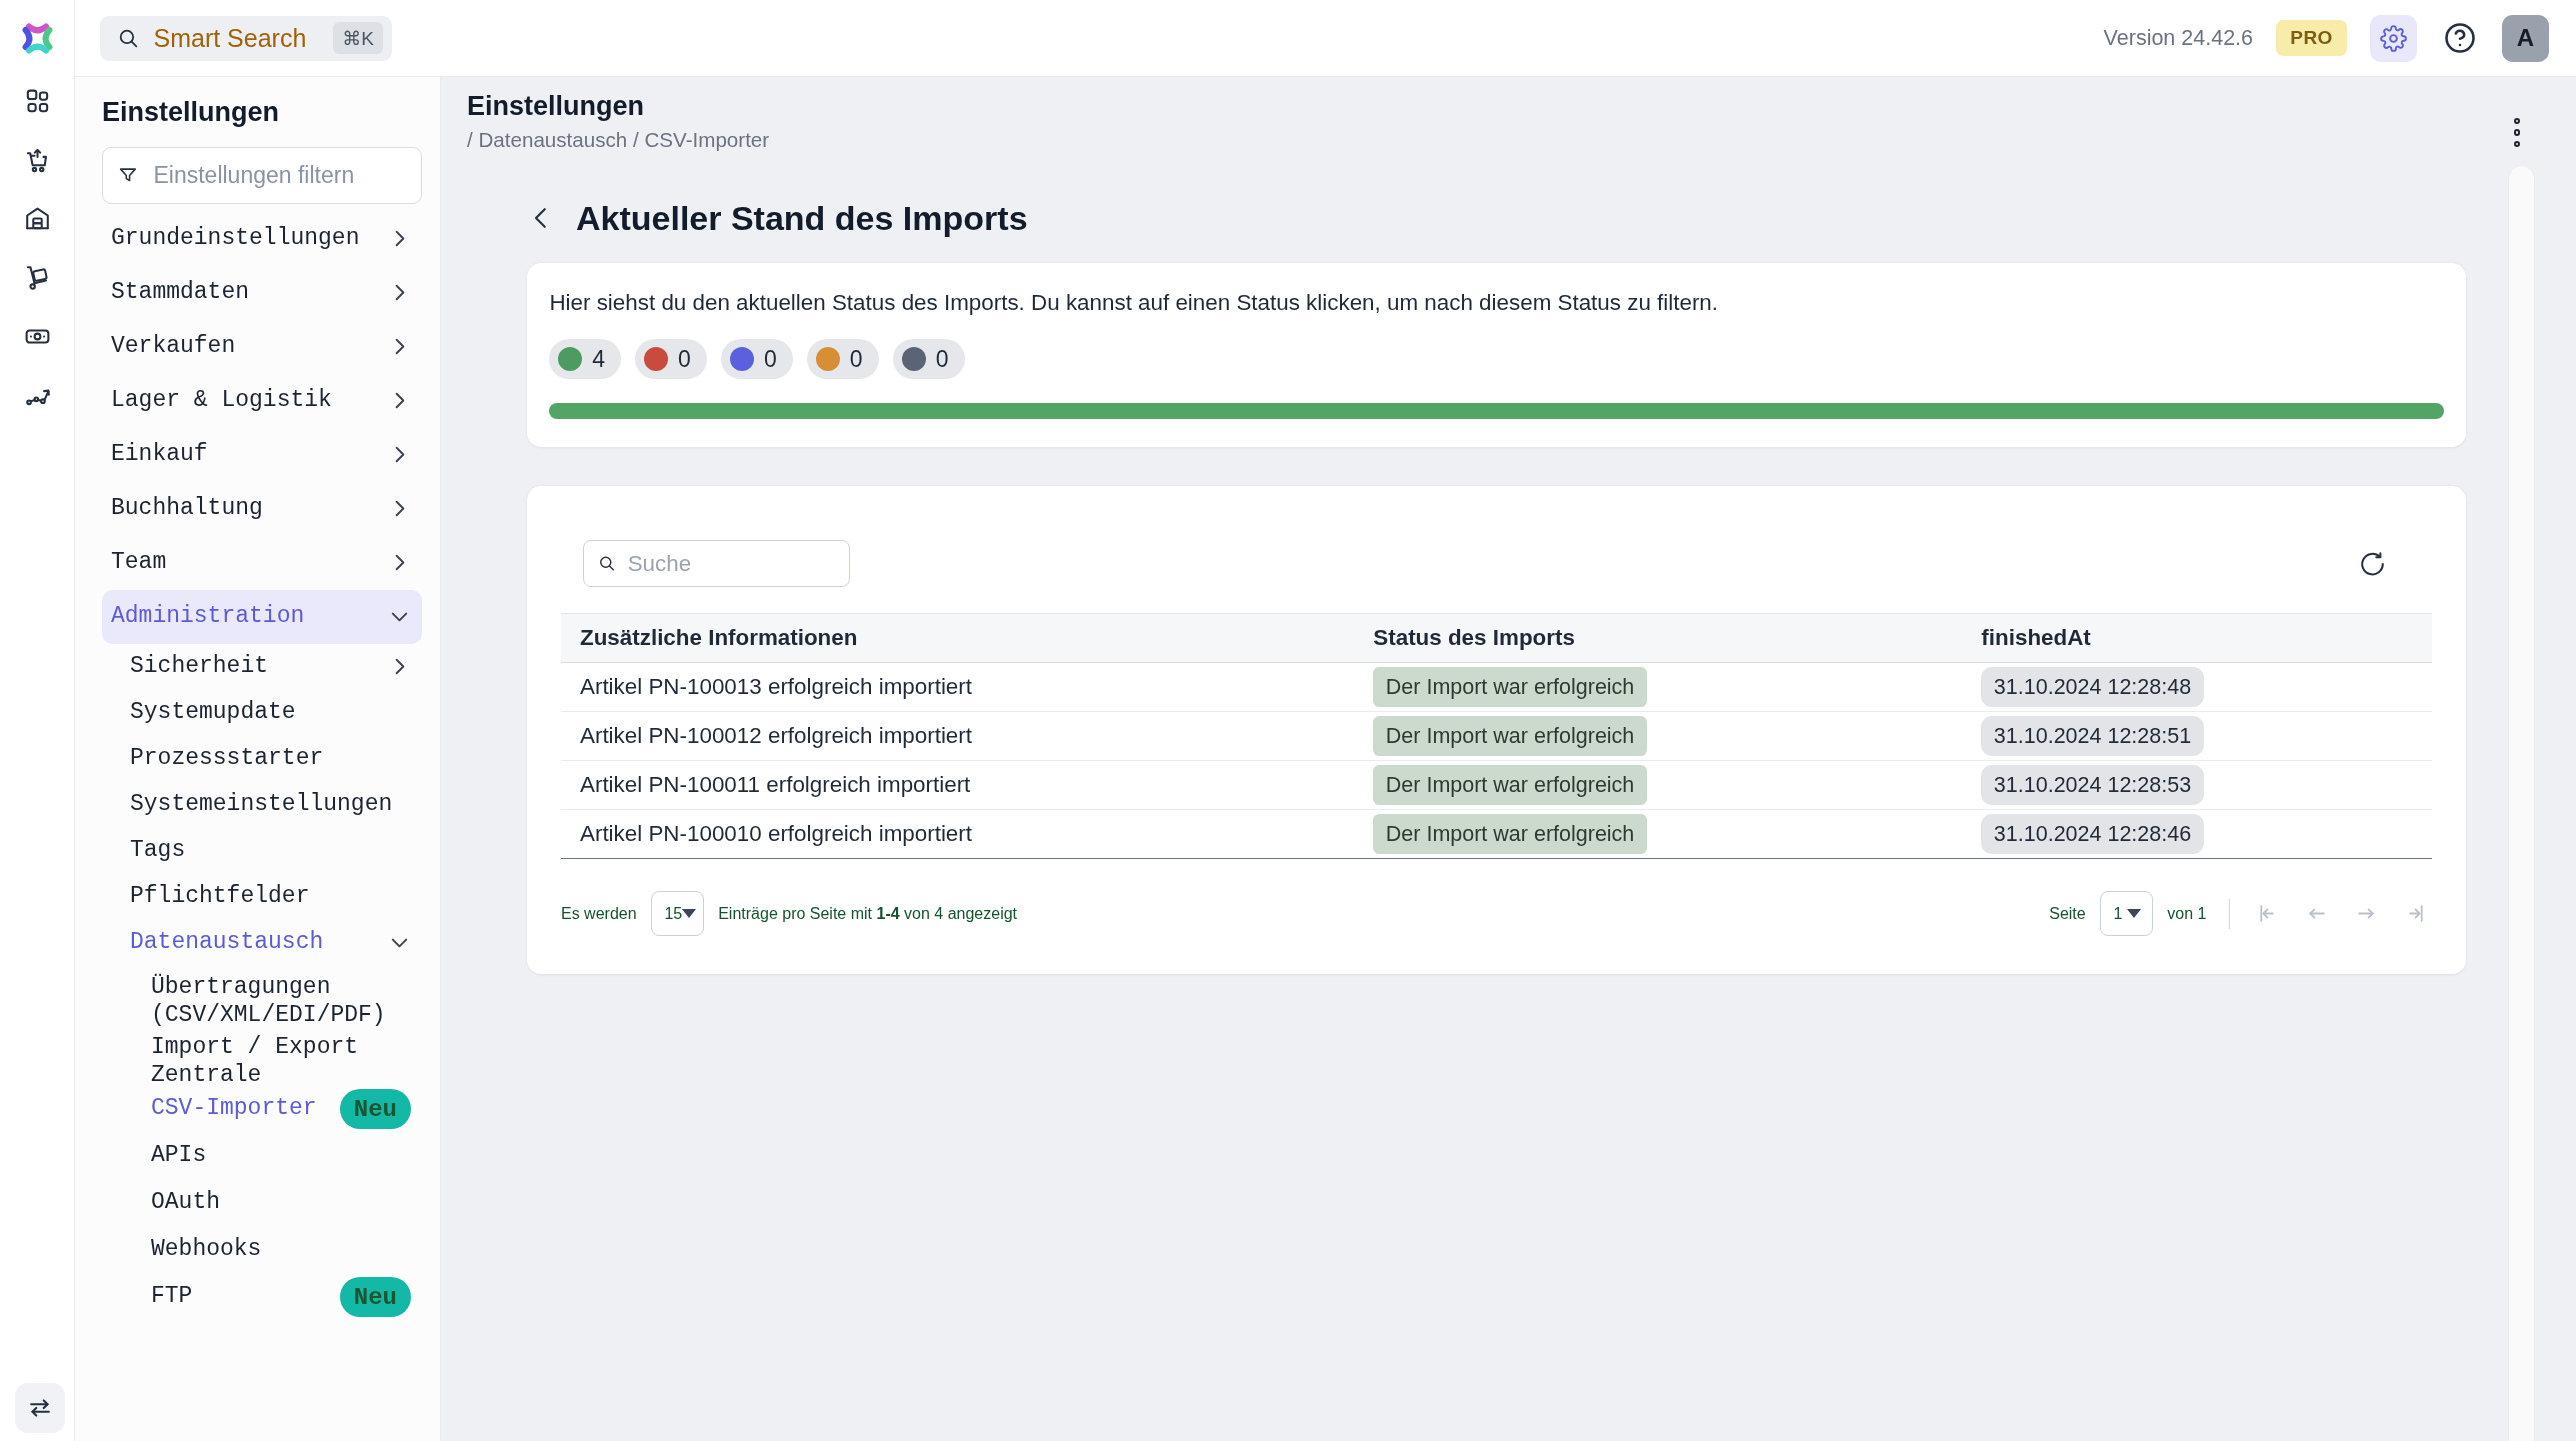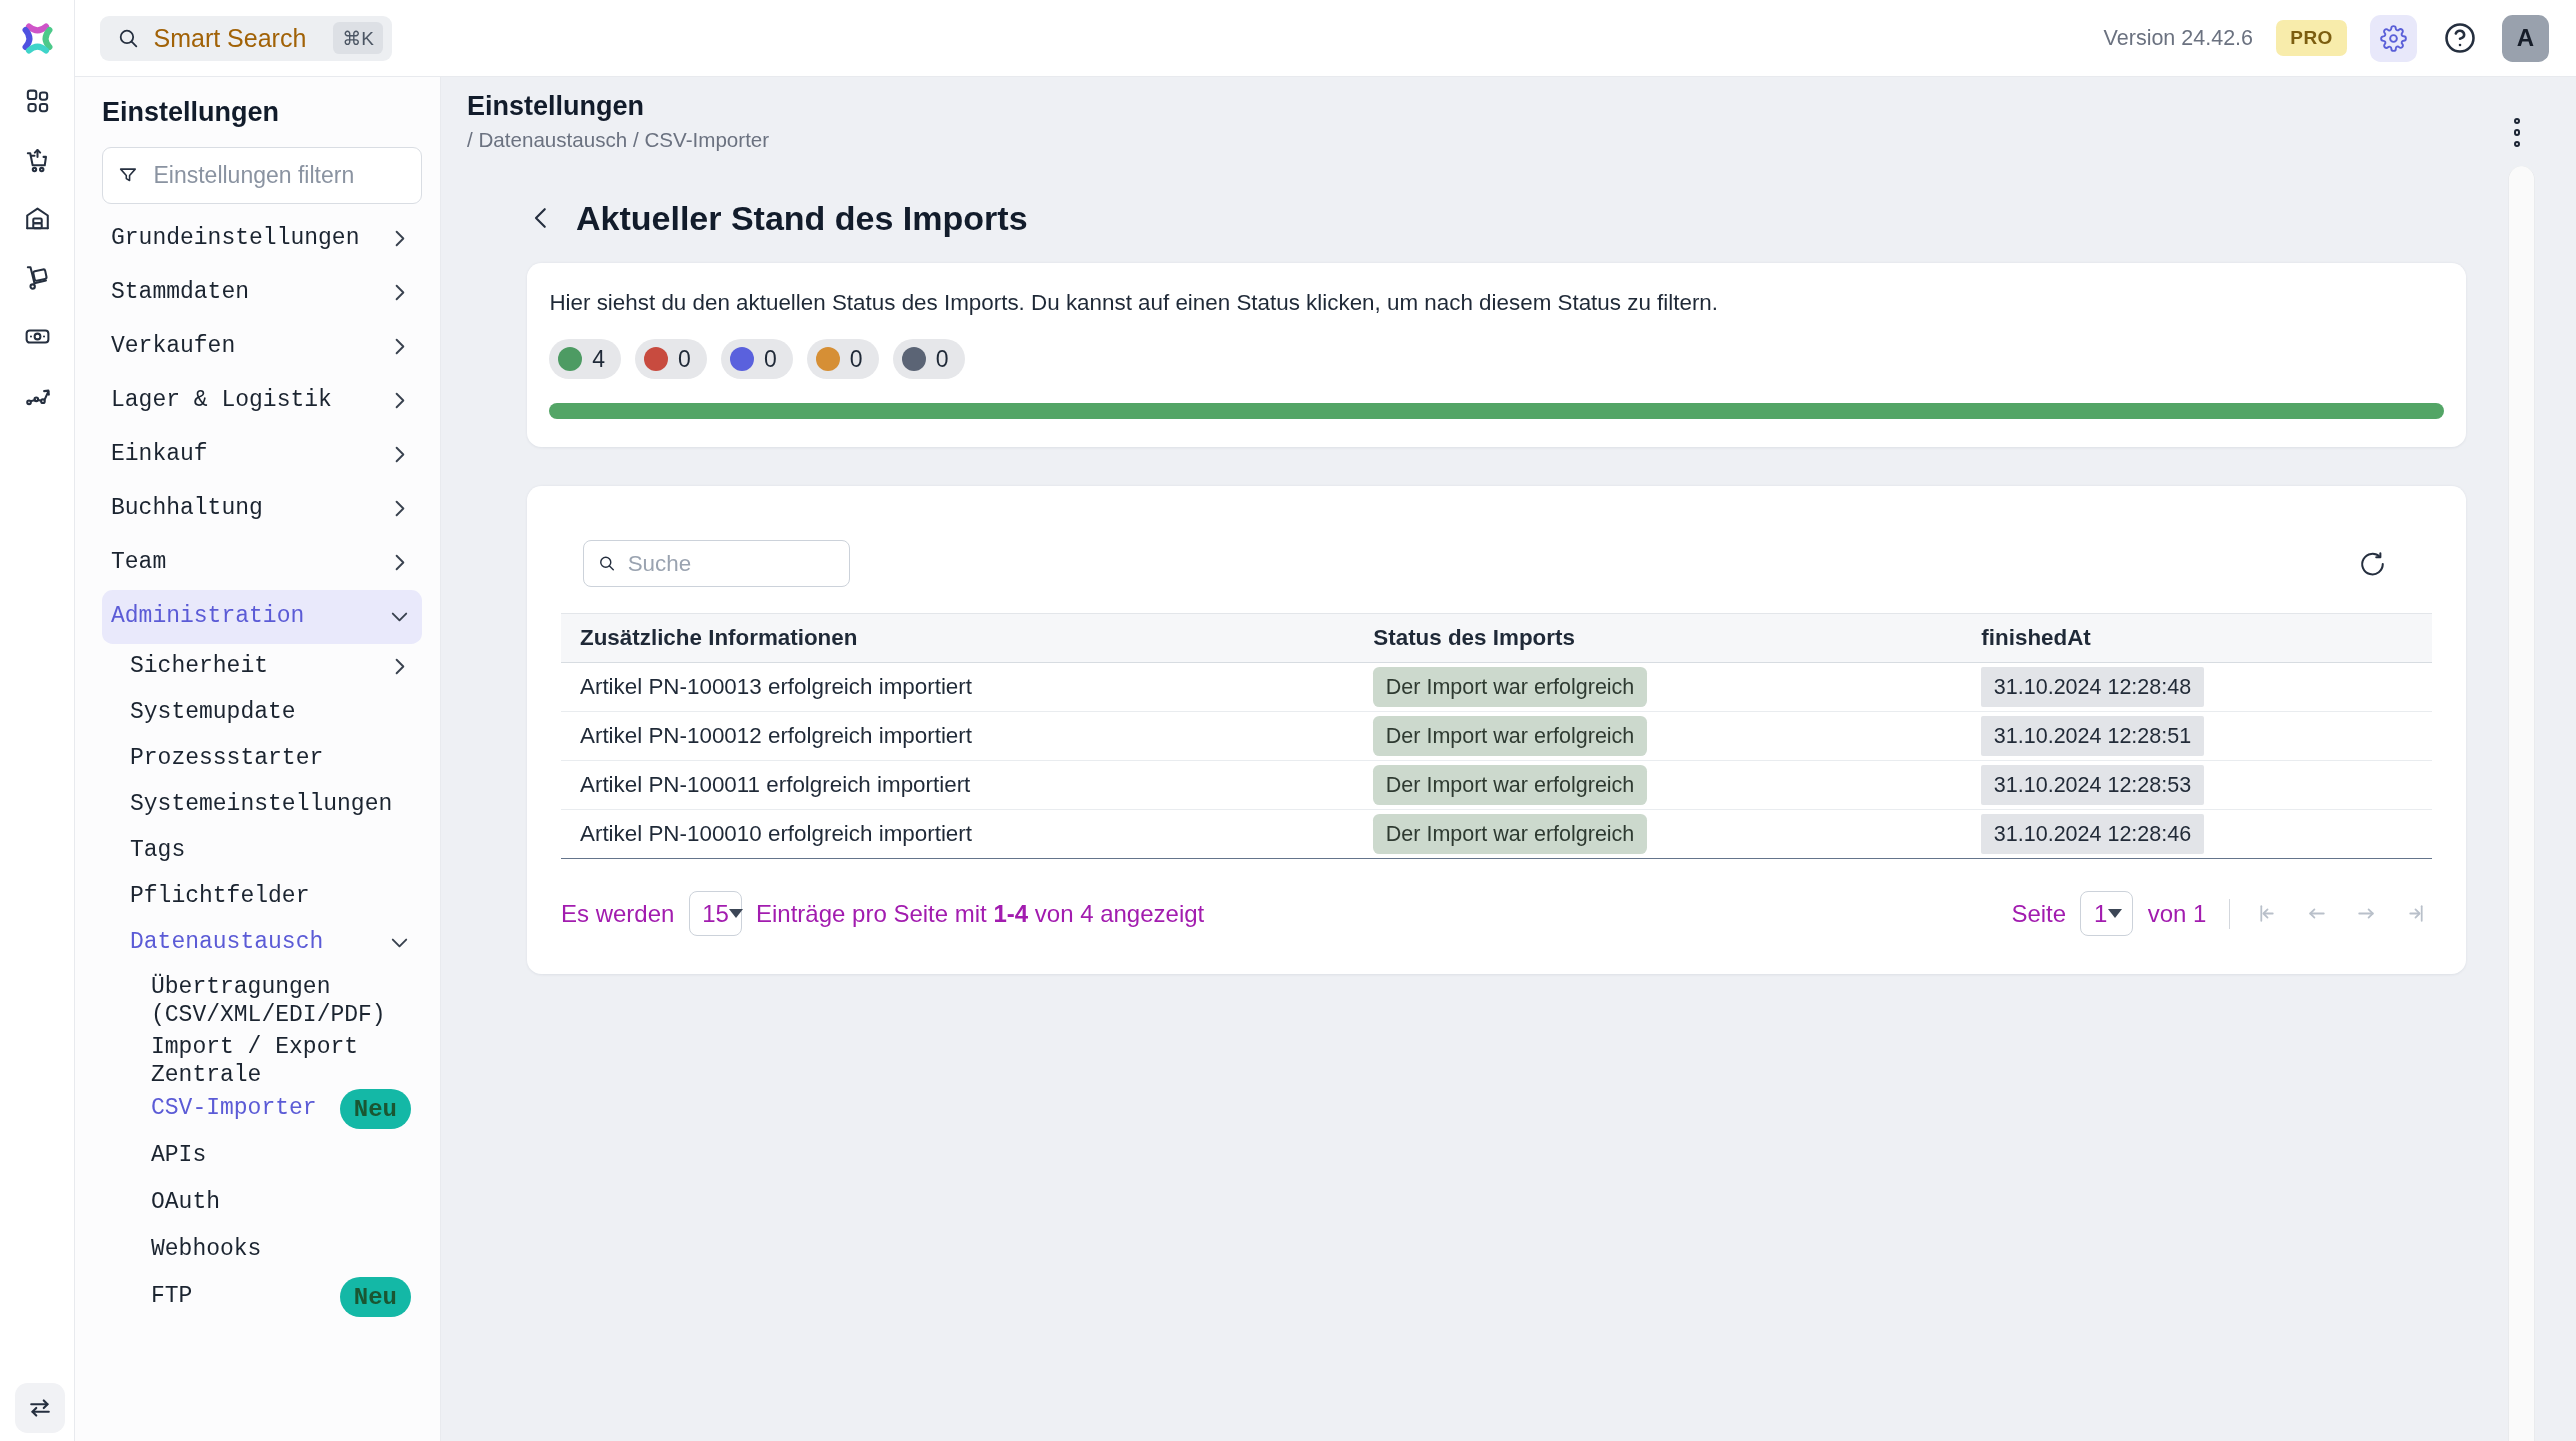--- a/index.html
+++ b/index.html
@@ -72,23 +72,23 @@
   .suche-box input { border:0; outline:0; margin-left:10.7px; font-size:22.4px; color:#374151; width:100%; font-family:inherit; background:transparent; }
   .suche-box input::placeholder { color:#9aa3b0; }
   .refresh-btn { margin-left:auto; margin-right:40px; width:39px; height:39px; display:flex; align-items:center; justify-content:center; cursor:pointer; }
 
   table.grid { width:100%; border-collapse:collapse; margin-top:26px; }
   table.grid thead tr { background:#f6f7f9; border-top:0.9px solid #e3e6ea; border-bottom:0.9px solid #d7dce1; }
   table.grid th { text-align:left; font-size:22.4px; font-weight:bold; color:#1f2937; height:49px; padding:0 0 0 19px; }
   table.grid td { font-size:22.4px; color:#1f2937; height:49px; padding:0 0 0 19px; border-bottom:0.9px solid #e9ecef; }
   table.grid tbody tr:last-child td { border-bottom:1.8px solid #64748b; }
   .badge-status { display:inline-block; background:#ccd9cd; color:#2e3a31; border-radius:6.3px; padding:7.2px 12.5px; font-size:21.5px; }
-  .badge-date { display:inline-block; background:#e2e4e8; color:#222b38; border-radius:2px; padding:7.2px 12.5px; font-size:21.5px; }
-
-  .pagination { display:flex; align-items:center; margin-top:32px; font-size:24px; color:#a21caf; }
+  .badge-date { display:inline-block; background:#e2e4e8; color:#222b38; border-radius:11px; padding:7.2px 12.5px; font-size:21.5px; }
+
+  .pagination { display:flex; align-items:center; margin-top:32px; font-size:16px; color:#14532d; }
   .mini-select { display:flex; align-items:center; justify-content:space-between; border:0.9px solid #ccd2da; border-radius:8px; height:45px; width:53px; padding:0 10.7px 0 12.5px; margin:0 14.3px; cursor:pointer; background:#fff; }
   .mini-select .caret { width:0; height:0; border-left:7.2px solid transparent; border-right:7.2px solid transparent; border-top:9px solid #3c4656; }
   .pag-right { margin-left:auto; display:flex; align-items:center; }
   .pag-divider { width:0.9px; height:30px; background:#d3d7dd; margin:0 19.7px 0 23px; }
   .pag-arrows { display:flex; align-items:center; gap:18px; }
   .pag-btn { width:32px; height:32px; display:flex; align-items:center; justify-content:center; cursor:pointer; }
   .pag-btn svg { stroke:#b9c0ca; }
   .bold { font-weight:bold; }
 
   .scroll-track { position:absolute; top:89px; right:41px; width:27px; bottom:0; background:#fafafa; border-radius:13.4px 13.4px 0 0; box-shadow:inset 0.9px 0 0 #e7e9ec, inset -0.9px 0 0 #e7e9ec; }

